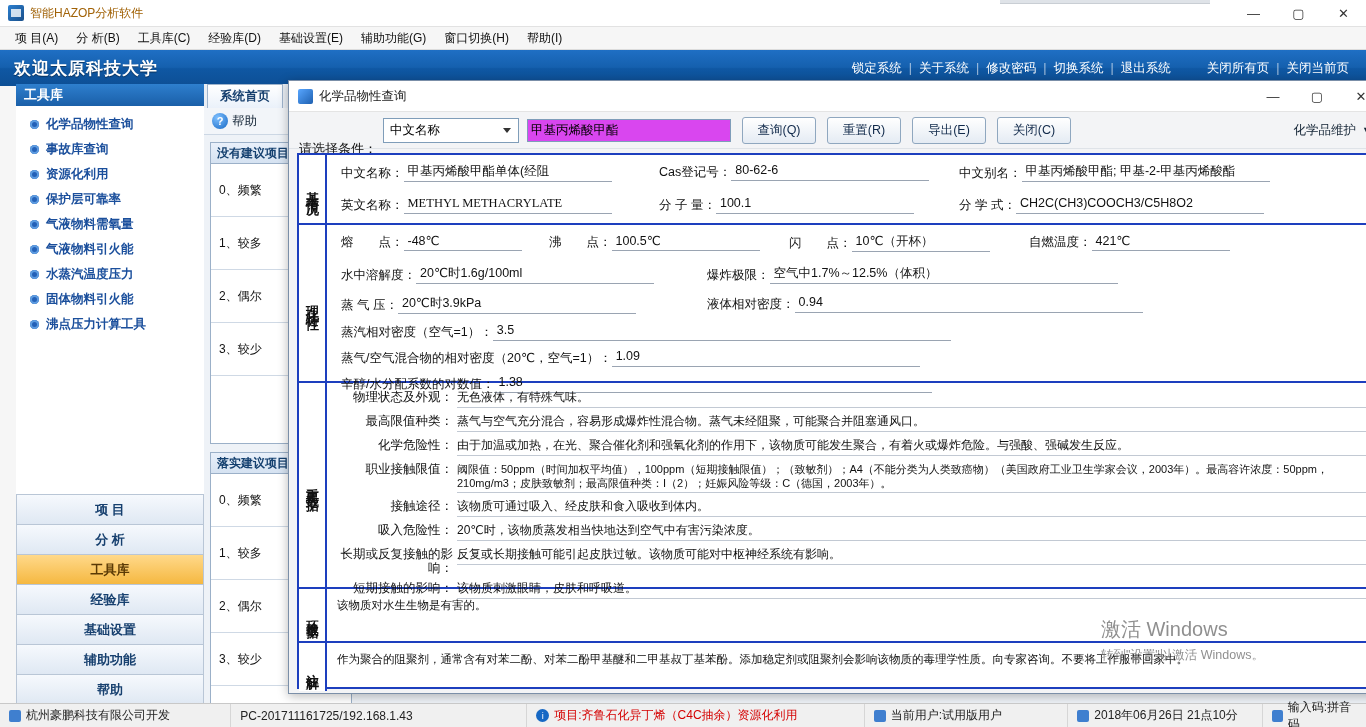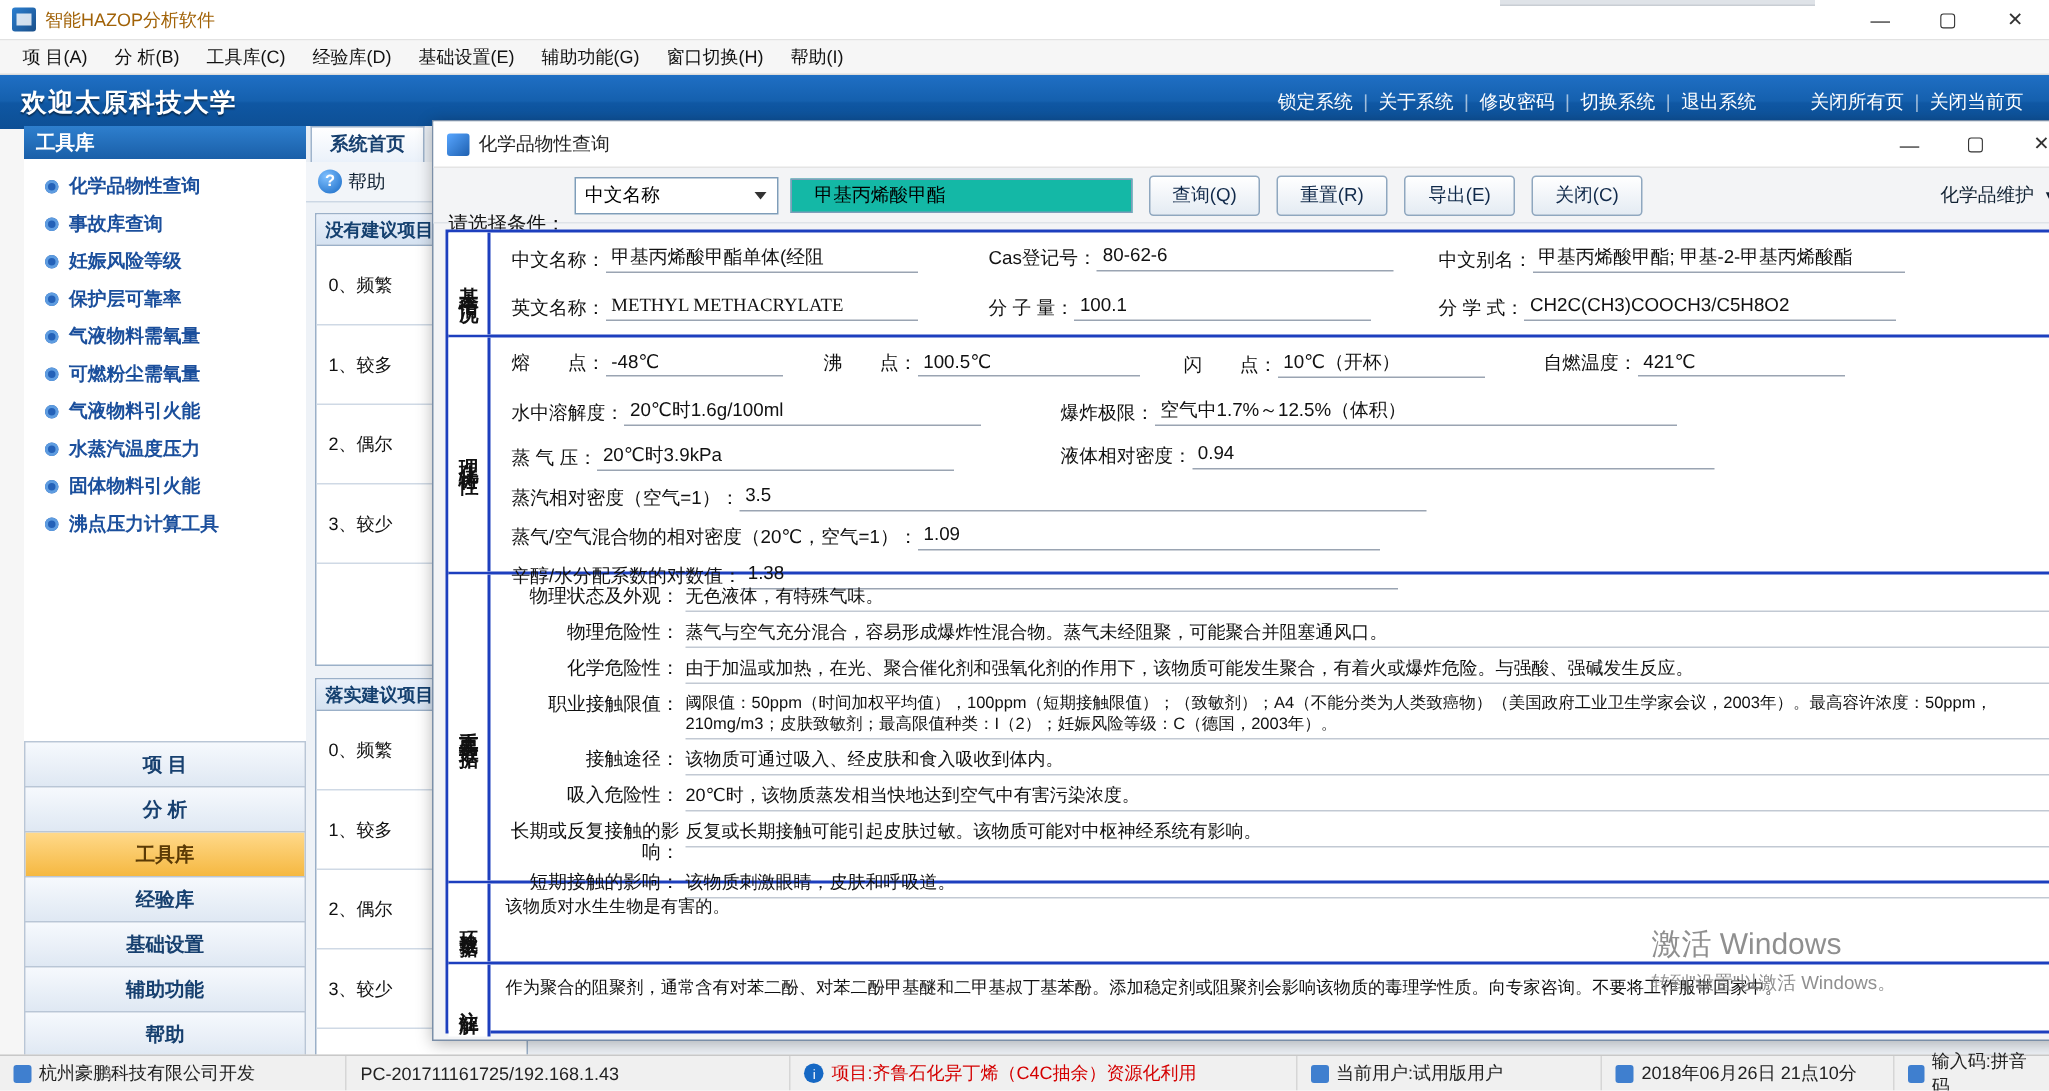--- a/index.html
+++ b/index.html
@@ -82,21 +82,21 @@
   .dlg-title .ic{width:15px;height:15px;margin:0 6px 0 9px;background:linear-gradient(135deg,#58a6ff,#1e60b0);border-radius:2px;}
   .dlg-title .tx{font-size:12.5px;color:#222;}
   .dlg-title .btns{margin-left:auto;display:flex;}
   .dlg-title .btns div{width:44px;height:30px;display:flex;align-items:center;justify-content:center;font-size:13px;color:#333;}
 
   .dlg-search{height:36px;display:flex;align-items:center;padding-left:10px;background:#f3f4f6;border-bottom:1px solid #dfe3e8;}
   .dlg-search .lbl{font-size:13px;color:#111;margin-right:6px;margin-top:37px;}
   .sel{width:128px;height:23px;border:1px solid #7f9db9;background:#fff;font-size:12.5px;display:flex;align-items:center;
        padding-left:6px;position:relative;}
   .sel:after{content:"";position:absolute;right:7px;top:9px;border-left:4px solid transparent;border-right:4px solid transparent;border-top:5px solid #333;}
-  .txtin{width:196px;height:21px;border:1px solid #7f9db9;background:#14b8a6;font-size:12.5px;padding:0 15px;margin-left:8px;
+  .txtin{width:196px;height:21px;border:1px solid #7f9db9;background:#d946ef;font-size:12.5px;padding:0 3px;margin-left:8px;
          display:flex;align-items:center;}
   .btn{height:25px;min-width:72px;margin-left:11px;border:1px solid #8fa7bf;border-radius:3px;
        background:linear-gradient(180deg,#ffffff,#e4ebf3);display:flex;align-items:center;justify-content:center;
        font-size:12.5px;color:#10294a;}
   .linkbtn{margin-left:auto;margin-right:12px;font-size:12.5px;color:#123;display:flex;align-items:center;}
   .linkbtn .car{margin-left:6px;font-size:9px;}
 
   
   .sheet{position:absolute;left:8px;top:72px;width:1078px;height:532px;background:#fff;border:2px solid #1d3fbe;}
   .secrow{display:flex;border-bottom:2px solid #1d3fbe;}
@@ -186,33 +186,29 @@
         <div class="sb-item">
             <span class="dot"></span>
             <span>化学品物性查询</span>
           </div>
         <div class="sb-item">
             <span class="dot"></span>
             <span>事故库查询</span>
           </div>
         <div class="sb-item">
             <span class="dot"></span>
-            <span>妊娠风险等级</span>
+            <span>资源化利用</span>
           </div>
         <div class="sb-item">
             <span class="dot"></span>
             <span>保护层可靠率</span>
           </div>
         <div class="sb-item">
             <span class="dot"></span>
             <span>气液物料需氧量</span>
-          </div>
-        <div class="sb-item">
-            <span class="dot"></span>
-            <span>可燃粉尘需氧量</span>
           </div>
         <div class="sb-item">
             <span class="dot"></span>
             <span>气液物料引火能</span>
           </div>
         <div class="sb-item">
             <span class="dot"></span>
             <span>水蒸汽温度压力</span>
           </div>
         <div class="sb-item">
@@ -409,21 +405,21 @@
         <div class="secrow" style="height:204px;">
           <div class="sechead">
             <span>重要数据</span>
           </div>
           <div class="secbody" style="padding:4px 8px 0 6px;">
             <div class="drow">
               <div class="dl">物理状态及外观：</div>
               <div class="dv">无色液体，有特殊气味。</div>
             </div>
             <div class="drow">
-              <div class="dl">物理危险性：</div>
+              <div class="dl">最高限值种类：</div>
               <div class="dv">蒸气与空气充分混合，容易形成爆炸性混合物。蒸气未经阻聚，可能聚合并阻塞通风口。</div>
             </div>
             <div class="drow">
               <div class="dl">化学危险性：</div>
               <div class="dv">由于加温或加热，在光、聚合催化剂和强氧化剂的作用下，该物质可能发生聚合，有着火或爆炸危险。与强酸、强碱发生反应。</div>
             </div>
             <div class="drow">
               <div class="dl">职业接触限值：</div>
               <div class="dv" style="font-size:11px;line-height:14px;">阈限值：50ppm（时间加权平均值），100ppm（短期接触限值）；（致敏剂）；A4（不能分类为人类致癌物）（美国政府工业卫生学家会议，2003年）。最高容许浓度：50ppm，210mg/m3；皮肤致敏剂；最高限值种类：I（2）；妊娠风险等级：C（德国，2003年）。</div>
             </div>

